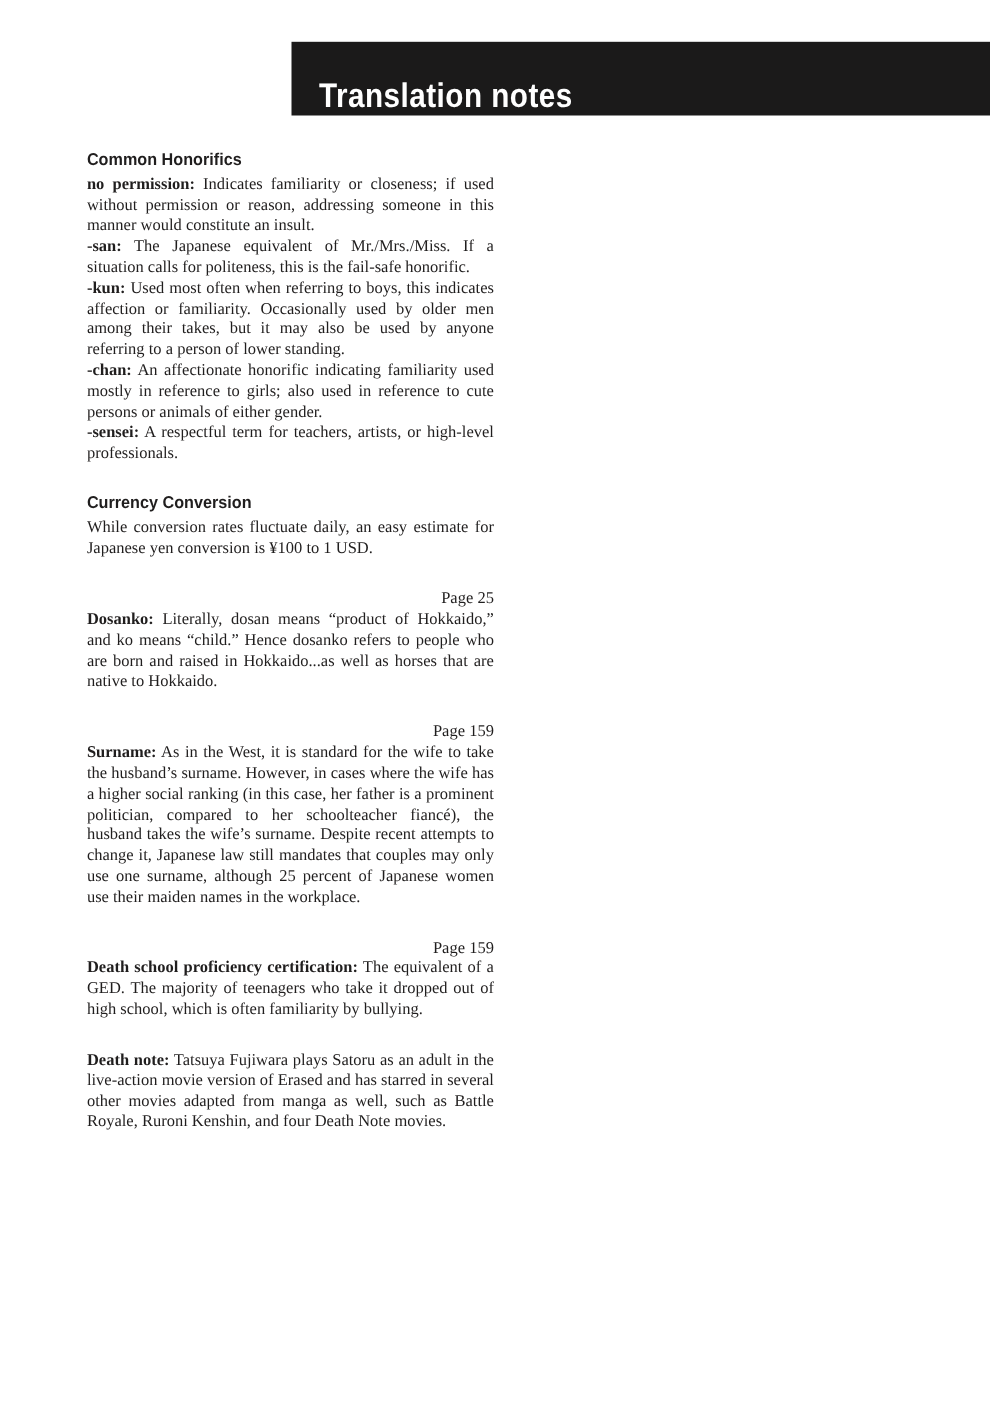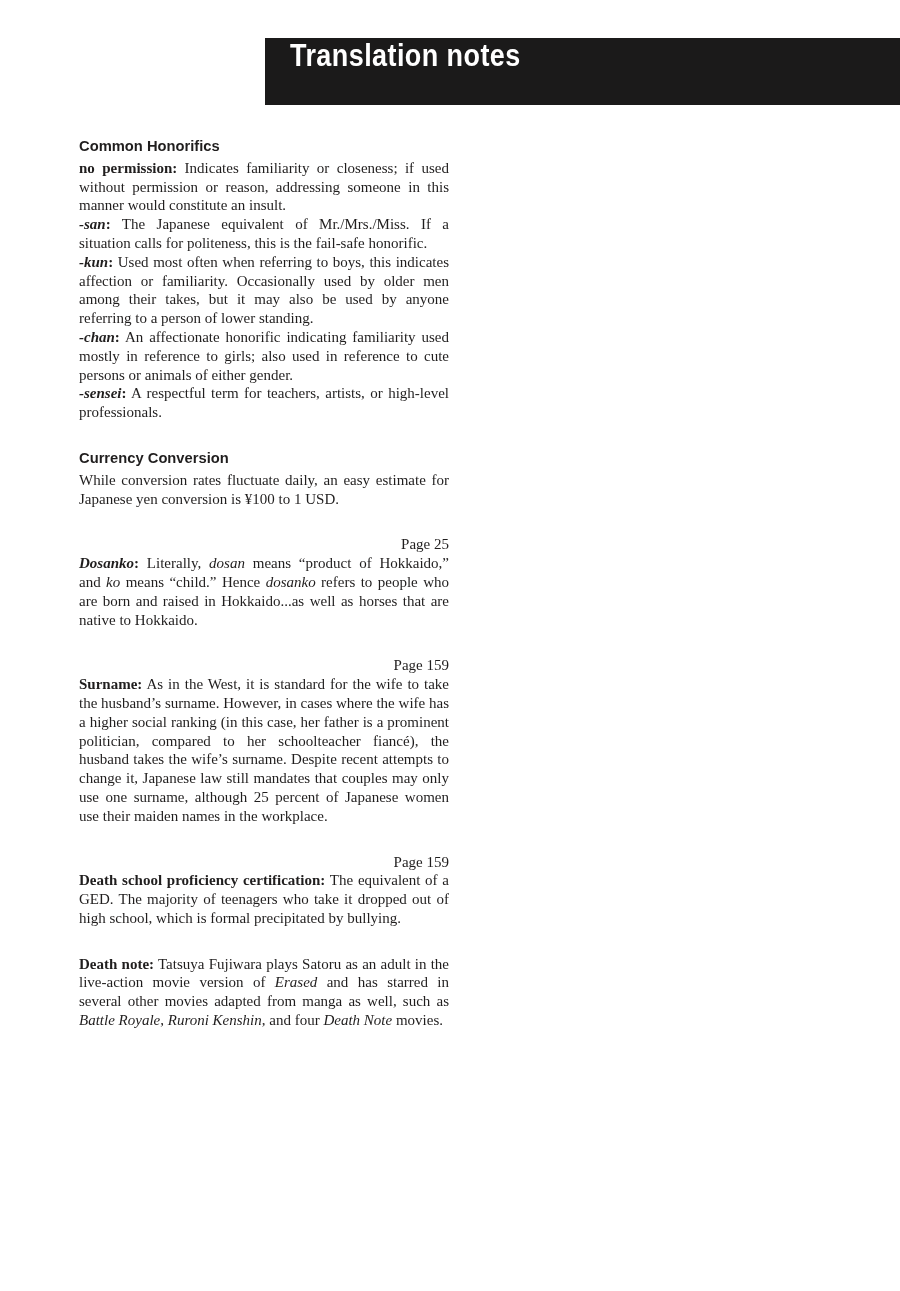--- a/index.html
+++ b/index.html
@@ -20,21 +20,21 @@
     background: var(--paper, #ffffff);
   }
   .header-bar {
     position: absolute;
     left: 265px;
     top: 38px;
     right: 0;
     height: 67px;
     background: var(--bar, #1b1a1a);
     display: flex;
-    align-items: flex-start;
+    align-items: flex-end;
   }
   .header-title {
     color: var(--title, #ffffff);
     font-family: "Liberation Sans", sans-serif;
     font-weight: bold;
     font-size: 31px;
     letter-spacing: 0.5px;
     margin: 0 0 0 25px;
     transform: scaleX(0.87);
     transform-origin: left center;
@@ -64,21 +64,21 @@
     white-space: nowrap;
   }
   .page-label {
     margin: 0 0 1px 0;
     text-align: right;
   }
   .para {
     margin: 0;
   }
   .para span.b  { font-weight: bold; }
-  .para span.i  { font-style: italic; }
+  .para span.i  { }
 </style>
 </head>
 <body>
 
 <div class="page">
   <div class="header-bar">
     <h1 class="header-title">Translation notes</h1>
   </div>
   <div class="content" id="content">
       <section class="note-section">
@@ -96,19 +96,19 @@
       <section class="note-section">
         <p class="para page-label">Page 25</p>
         <p class="para"><span class="b i">Dosanko</span><span class="b ">:</span><span class=""> Literally, </span><span class="i">dosan</span><span class=""> means “product of Hokkaido,” and </span><span class="i">ko</span><span class=""> means “child.” Hence </span><span class="i">dosanko</span><span class=""> refers to people who are born and raised in Hokkaido...as well as horses that are native to Hokkaido.</span></p>
       </section>
       <section class="note-section">
         <p class="para page-label">Page 159</p>
         <p class="para"><span class="b ">Surname:</span><span class=""> As in the West, it is standard for the wife to take the husband’s surname. However, in cases where the wife has a higher social ranking (in this case, her father is a prominent politician, compared to her schoolteacher fiancé), the husband takes the wife’s surname. Despite recent attempts to change it, Japanese law still mandates that couples may only use one surname, although 25 percent of Japanese women use their maiden names in the workplace.</span></p>
       </section>
       <section class="note-section">
         <p class="para page-label">Page 159</p>
-        <p class="para"><span class="b ">Death school proficiency certification:</span><span class=""> The equivalent of a GED. The majority of teenagers who take it dropped out of high school, which is formal precipitated by bullying.</span></p>
+        <p class="para"><span class="b ">Death school proficiency certification:</span><span class=""> The equivalent of a GED. The majority of teenagers who take it dropped out of high school, which is often familiarity by bullying.</span></p>
       </section>
       <section class="note-section">
         <p class="para"><span class="b ">Death note:</span><span class=""> Tatsuya Fujiwara plays Satoru as an adult in the live-action movie version of </span><span class="i">Erased</span><span class=""> and has starred in several other movies adapted from manga as well, such as </span><span class="i">Battle Royale</span><span class="">, </span><span class="i">Ruroni Kenshin</span><span class="">, and four </span><span class="i">Death Note</span><span class=""> movies.</span></p>
       </section>
     </div>
 </div>
 
 </body></html>

